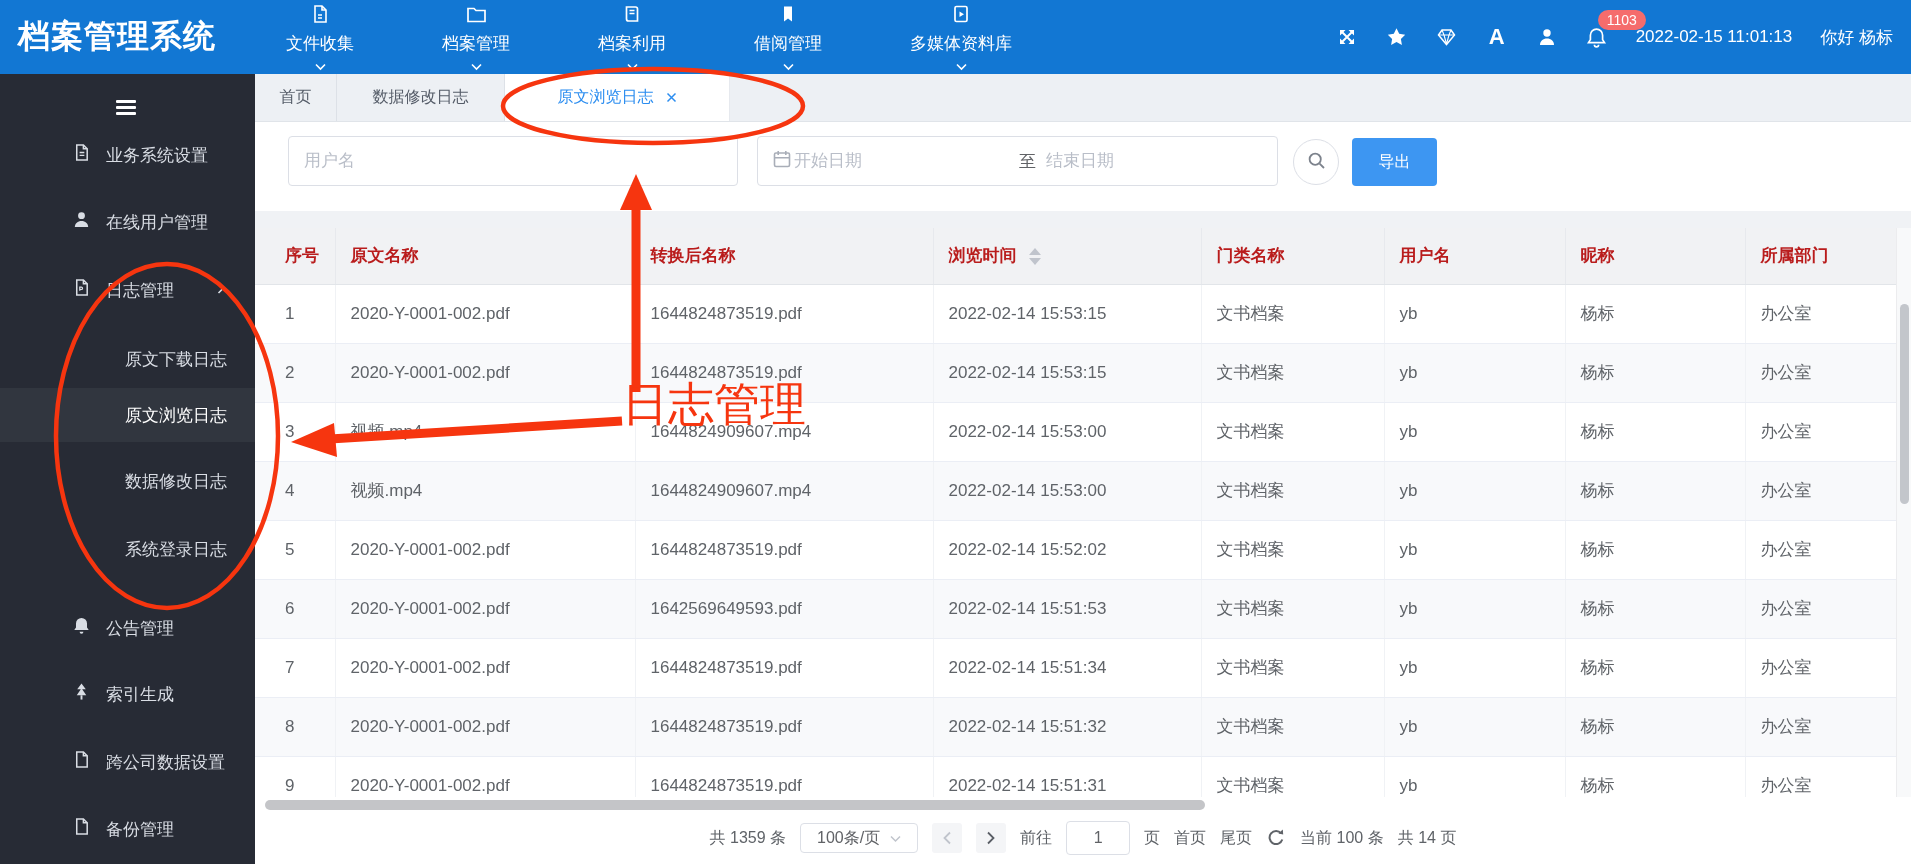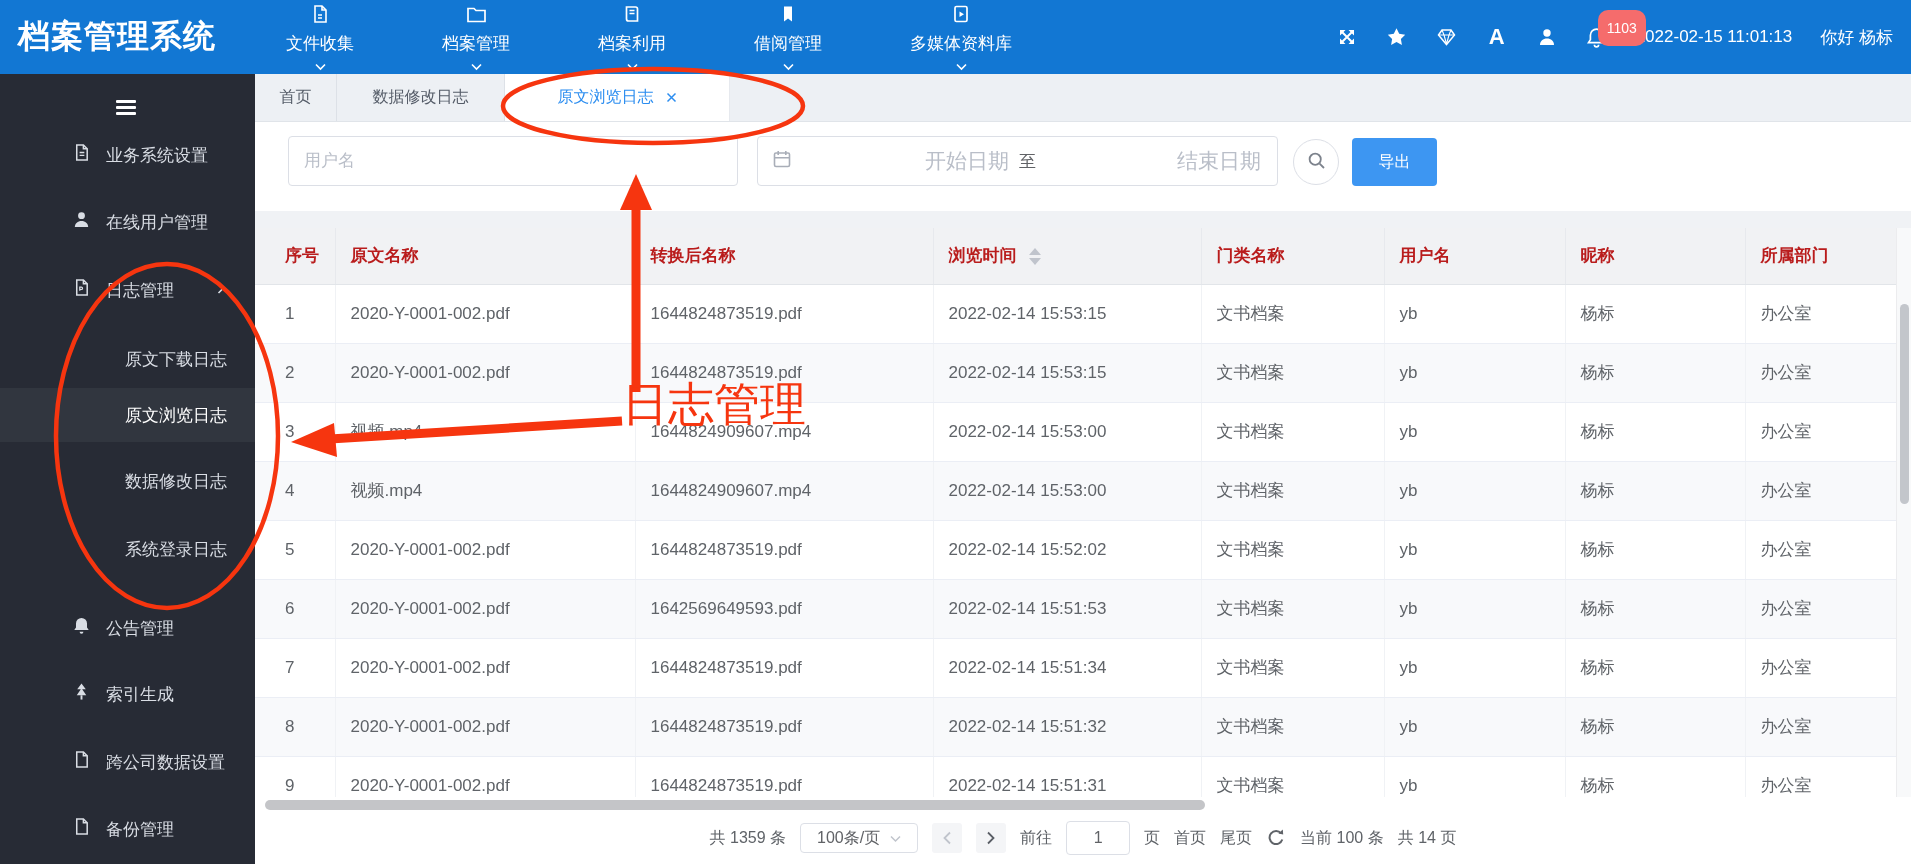--- a/index.html
+++ b/index.html
@@ -10,21 +10,21 @@
   .header{position:absolute;top:0;left:0;right:0;height:74px;background:#1277d3;color:#fff;
           display:flex;align-items:center;}
   .logo{font-size:32px;font-weight:bold;margin-left:18px;width:218px;letter-spacing:1px;white-space:nowrap;}
   .topnav{display:flex;align-items:center;gap:88px;margin-left:50px;}
   .nav-item{display:flex;align-items:center;gap:8px;font-size:17px;cursor:pointer;white-space:nowrap;flex-direction:column;}
   .nav-item svg{display:block;}
   .hdr-right{margin-left:auto;display:flex;align-items:center;gap:28px;margin-right:18px;}
   .hdr-icon{width:22px;height:22px;display:flex;align-items:center;justify-content:center;cursor:pointer;}
   .bell-wrap{position:relative;}
   .badge{position:absolute;top:-16px;left:12px;background:#f56c6c;color:#fff;font-size:14px;
-         border-radius:10px;padding:9px 9px;line-height:18px;white-space:nowrap;}
+         border-radius:10px;padding:1px 9px;line-height:18px;white-space:nowrap;}
   .hdr-time{font-size:17px;white-space:nowrap;}
   .hdr-user{font-size:17px;white-space:nowrap;}
   .font-a{font-size:22px;font-weight:bold;line-height:22px;}
 
   
   .sidebar{position:absolute;top:74px;left:0;width:255px;bottom:0;background:#272b35;color:#d9dde4;}
   .hamburger{position:absolute;top:26px;left:116px;width:20px;cursor:pointer;}
   .hamburger div{height:2.6px;background:#fff;margin-bottom:3.4px;border-radius:1px;}
   .side-item{position:absolute;left:0;right:0;height:50px;display:flex;align-items:center;
              padding-left:72px;gap:15px;font-size:17px;cursor:pointer;box-sizing:border-box;}
@@ -46,21 +46,21 @@
 
   
   .filters{position:absolute;top:122px;left:255px;right:0;height:89px;background:#fff;}
   .inp-user{position:absolute;left:33px;top:14px;width:450px;height:50px;border:1px solid #dcdfe6;
             border-radius:4px;box-sizing:border-box;font-size:17px;padding:0 15px;color:#606266;
             font-family:inherit;outline:none;}
   .inp-user::placeholder{color:#b9bec8;}
   .daterange{position:absolute;left:502px;top:14px;width:521px;height:50px;border:1px solid #dcdfe6;
              border-radius:4px;box-sizing:border-box;display:flex;align-items:center;color:#a9aeb8;
              padding:0 14px;}
-  .daterange input{border:none;outline:none;flex:1;text-align:right;font-size:21px;font-family:inherit;
+  .daterange input{border:none;outline:none;flex:1;text-align:left;font-size:17px;font-family:inherit;
                    color:#ec4899;background:transparent;min-width:0;}
   .daterange input::placeholder{color:#b9bec8;}
   .range-sep{font-size:17px;color:#606266;padding:0 8px;}
   .btn-search{position:absolute;left:1038px;top:17px;width:44px;height:44px;border-radius:50%;
               border:1px solid #dcdfe6;background:#fff;display:flex;align-items:center;justify-content:center;
               color:#7c828c;cursor:pointer;}
   .btn-export{position:absolute;left:1097px;top:16px;width:85px;height:48px;background:#3d96f2;color:#fff;
               border:none;border-radius:4px;font-size:16px;cursor:pointer;font-family:inherit;}
   .gray-band{position:absolute;top:211px;left:255px;right:0;height:17px;background:#f0f2f5;}
 

